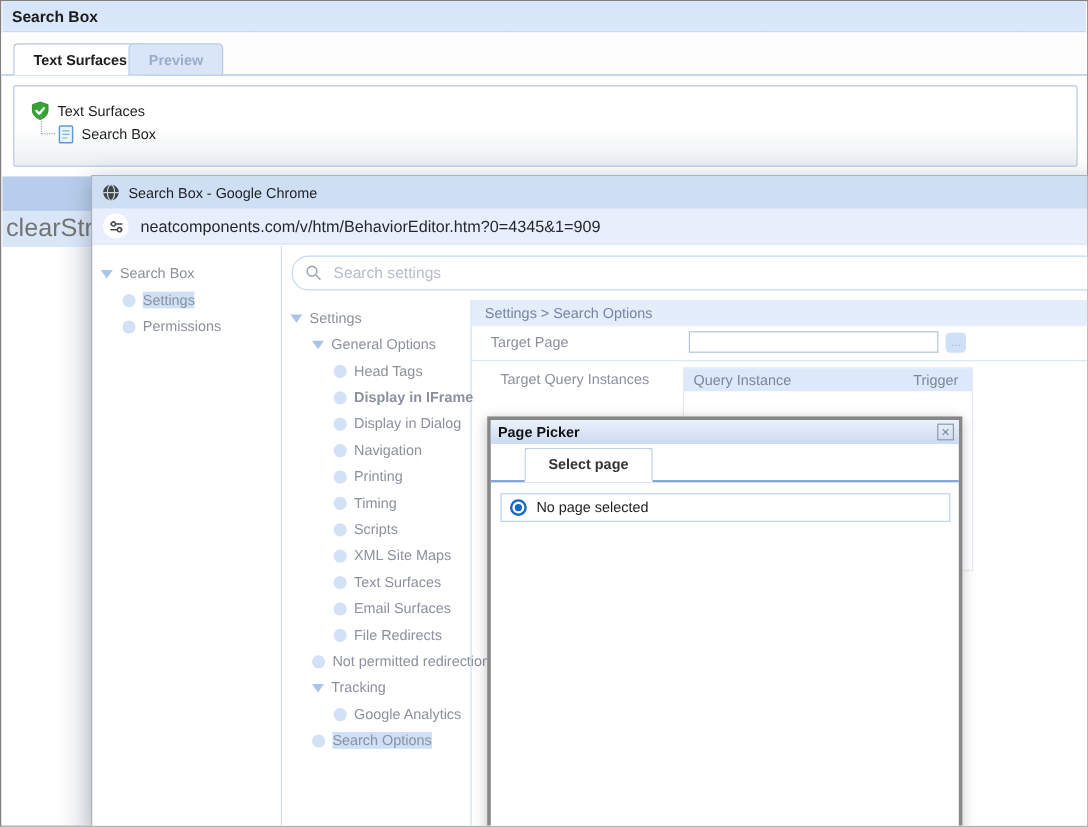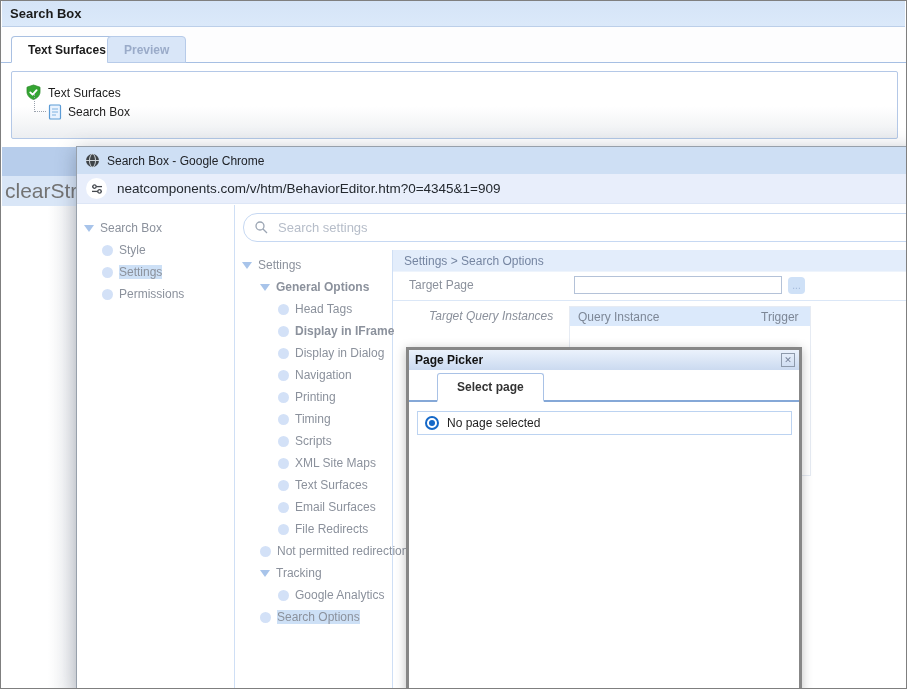--- a/index.html
+++ b/index.html
@@ -199,24 +199,20 @@
     </div>
 
     <div class="cw-content">
       <div class="cw-sidebar">
           <div class="trow" style="padding-left: 7px;">
             <span class="g-triangle"></span>
             <span class="tlabel">Search Box</span>
           </div>
           <div class="trow" style="padding-left: 25px;">
             <span class="g-bullet"></span>
-            <span class="tlabel">Style</span>
-          </div>
-          <div class="trow" style="padding-left: 25px;">
-            <span class="g-bullet"></span>
             <span class="tlabel sel">Settings</span>
           </div>
           <div class="trow" style="padding-left: 25px;">
             <span class="g-bullet"></span>
             <span class="tlabel">Permissions</span>
           </div>
         </div>
 
       <div class="cw-main">
         <div class="search-strip">
@@ -230,21 +226,21 @@
             <span>Search settings</span>
           </div>
         </div>
 
         <div class="panels-row">
           <div class="mid-panel">
               <div class="trow" style="padding-left: 7px;">
                 <span class="g-triangle"></span>
                 <span class="tlabel">Settings</span>
               </div>
-              <div class="trow" style="padding-left: 25px; font-weight: bold;">
+              <div class="trow" style="padding-left: 25px;">
                 <span class="g-triangle"></span>
                 <span class="tlabel">General Options</span>
               </div>
               <div class="trow" style="padding-left: 43px;">
                 <span class="g-bullet"></span>
                 <span class="tlabel">Head Tags</span>
               </div>
               <div class="trow" style="padding-left: 43px; font-weight: bold;">
                 <span class="g-bullet"></span>
                 <span class="tlabel">Display in IFrame</span>
@@ -304,21 +300,21 @@
             </div>
 
           <div class="right-panel">
             <div class="breadcrumb">
               <span>Settings &gt; Search Options</span>
             </div>
             <span class="lbl" style="left:16px; top:28px;">Target Page</span>
             <input class="tp-input" type="text" value="" style="">
             <button class="browse-btn">...</button>
             <div class="hdivider"></div>
-            <span class="lbl" style="left:36px; top:59px;font-style:italic;">Target Query Instances</span>
+            <span class="lbl" style="left:24px; top:59px;">Target Query Instances</span>
             <div class="qi-table">
               <div class="qi-head">
                   <div class="qi-cell" style="width: 183px;">Query Instance</div>
                   <div class="qi-cell" style="width: 57px;">Trigger</div>
                 </div>
             </div>
           </div>
         </div>
       </div>
     </div>

